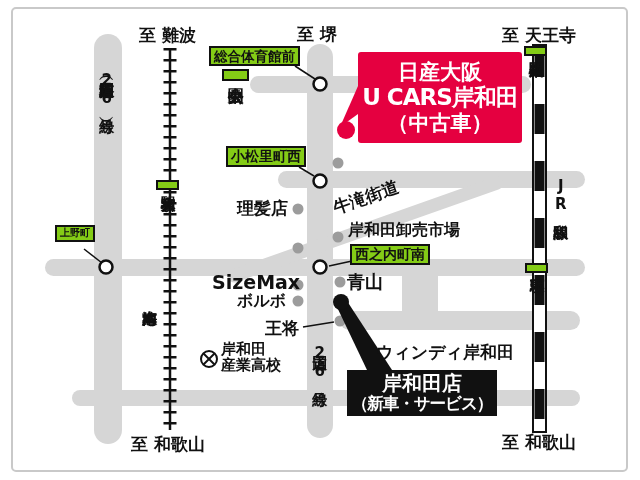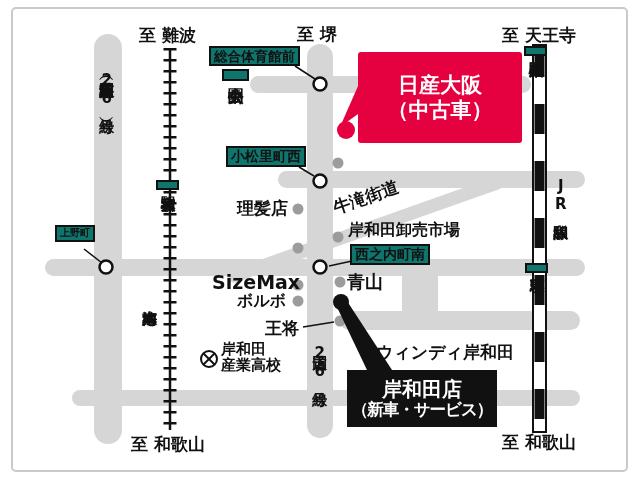--- a/index.html
+++ b/index.html
@@ -3,28 +3,28 @@
 <meta charset="utf-8">
 <style>
   html,body{margin:0;padding:0;background:#fff;}
   #stage{position:relative;width:640px;height:480px;background:#fff;overflow:hidden;
          font-family:"DejaVu Sans",sans-serif;}
   #frame{position:absolute;left:11px;top:7px;width:613px;height:461px;
          border:2px solid #c9c9c9;border-radius:5px;}
   svg{position:absolute;left:0;top:0;}
   .lbl{position:absolute;font-weight:bold;color:#111;white-space:nowrap;line-height:1.05;z-index:2;}
   .vlbl{writing-mode:vertical-rl;text-orientation:upright;letter-spacing:0px;}
-  .boxlbl{background:#0f766e;border:2px solid #111;text-align:center;padding:1px 3px;z-index:3;}
+  .boxlbl{background:#84cc16;border:2px solid #111;text-align:center;padding:1px 3px;z-index:3;}
   .redbox{position:absolute;left:358px;top:52px;width:164px;height:91px;background:#e50040;
           border-radius:3px;color:#ffffff;text-align:center;font-weight:bold;z-index:3;
           display:flex;flex-direction:column;justify-content:center;}
   .redbox .r1{font-size:21px;line-height:1.15;}
   .redbox .r2{font-size:23px;line-height:1.15;letter-spacing:-1px;}
   .redbox .r3{font-size:21px;line-height:1.15;}
-  .blackbox{position:absolute;left:347px;top:370px;width:150px;height:57px;background:#111;
+  .blackbox{position:absolute;left:347px;top:370px;width:150px;height:46px;background:#111;
           color:#fff;text-align:center;font-weight:bold;z-index:3;
           display:flex;flex-direction:column;justify-content:center;}
   .blackbox .b1{font-size:20px;line-height:1.15;}
   .blackbox .b2{font-size:16.5px;line-height:1.15;letter-spacing:-1px;}
   .rot{transform:rotate(-19deg);transform-origin:left center;}
 </style>
 </head>
 <body>
 
 <div id="stage">
@@ -126,19 +126,20 @@
   <div class="lbl" style="left:347px;top:273px;font-size:18px;">青山</div>
   <div class="lbl" style="left:348px;top:222px;font-size:16px;">岸和田卸売市場</div>
   <div class="lbl" style="left:221px;top:342px;font-size:15px;">
     <div>岸和田</div>
     <div>産業高校</div>
   </div>
   <div class="lbl" style="left:376px;top:344px;font-size:17px;">ウィンディ岸和田</div>
 
   <div class="redbox">
     <div class="r1">日産大阪</div>
+    <div class="r2">U CARS岸和田</div>
     <div class="r3">（中古車）</div>
   </div>
   <div class="blackbox">
     <div class="b1">岸和田店</div>
     <div class="b2">（新車・サービス）</div>
   </div>
 </div>
 
 </body></html>

